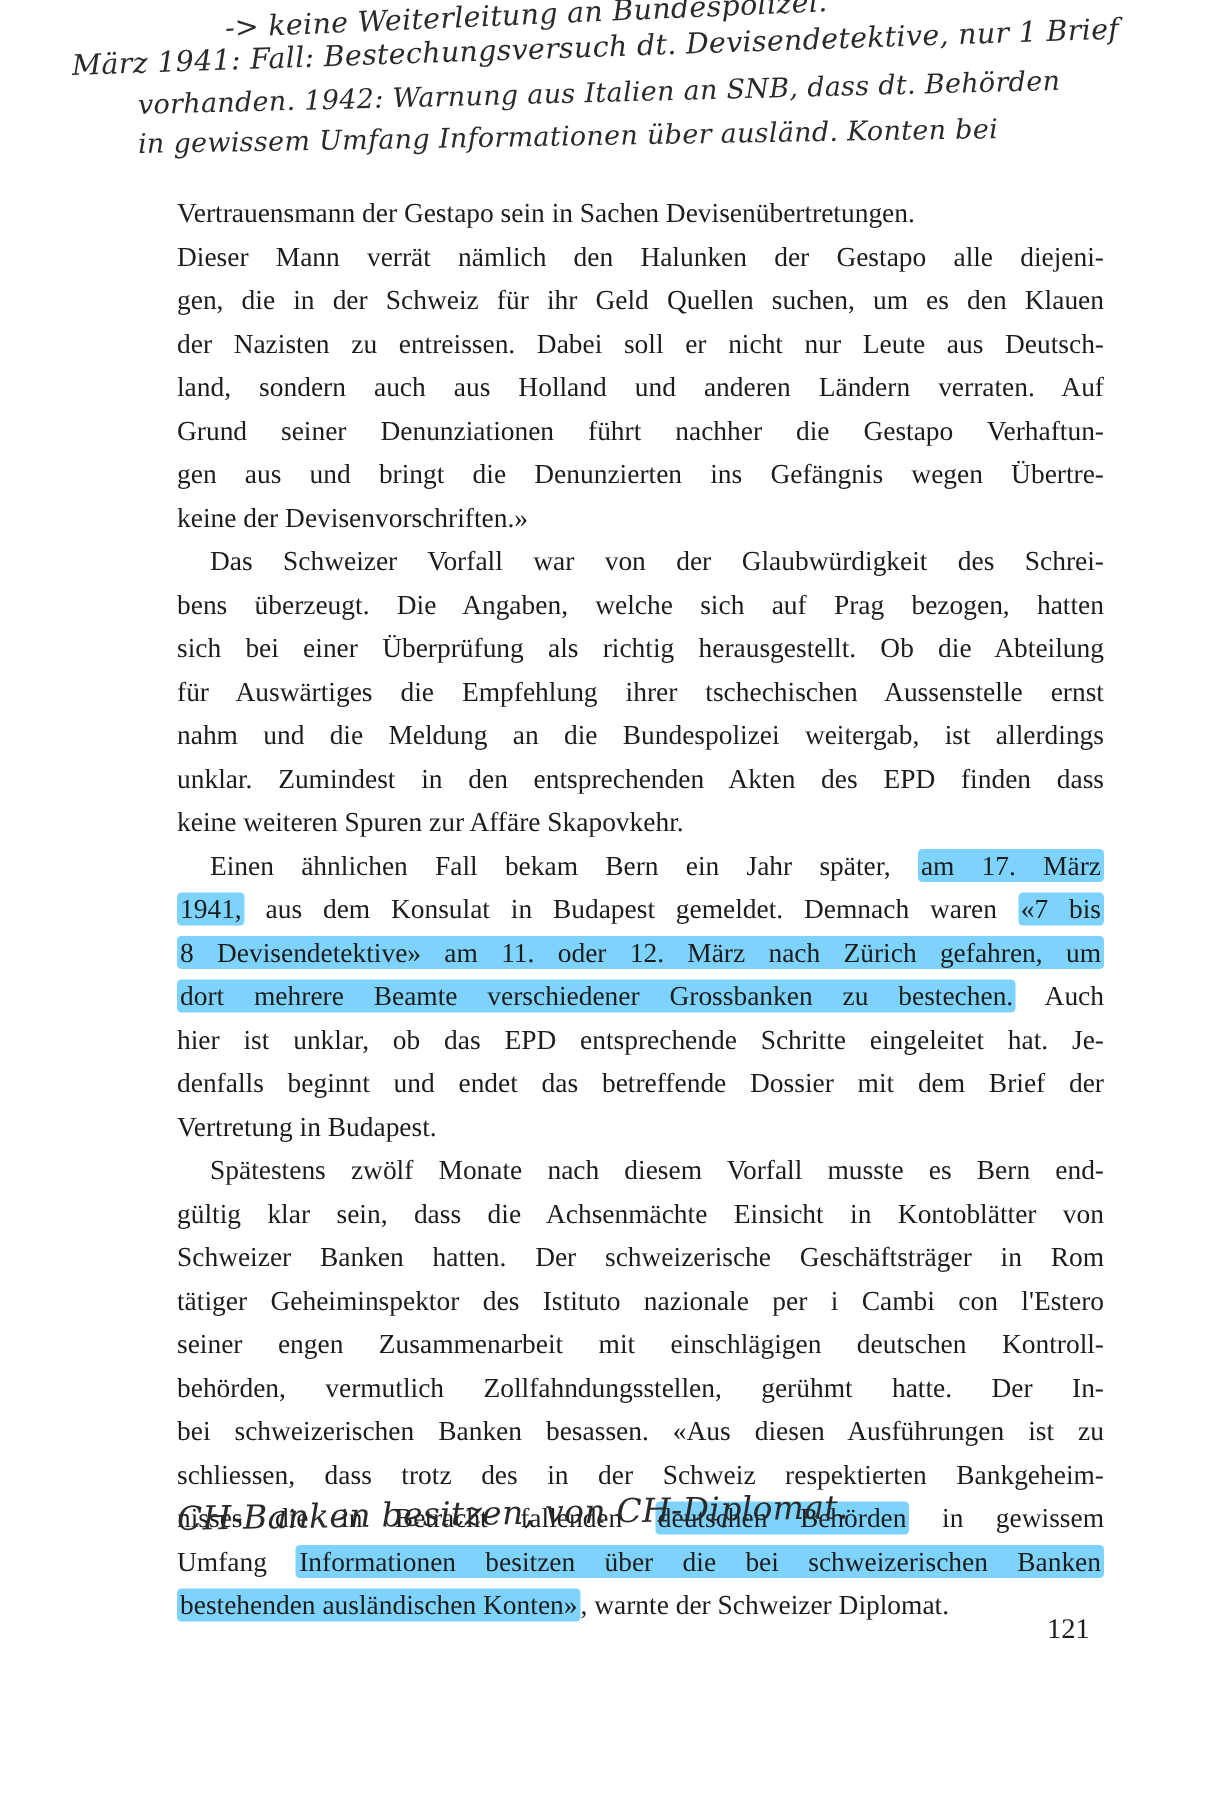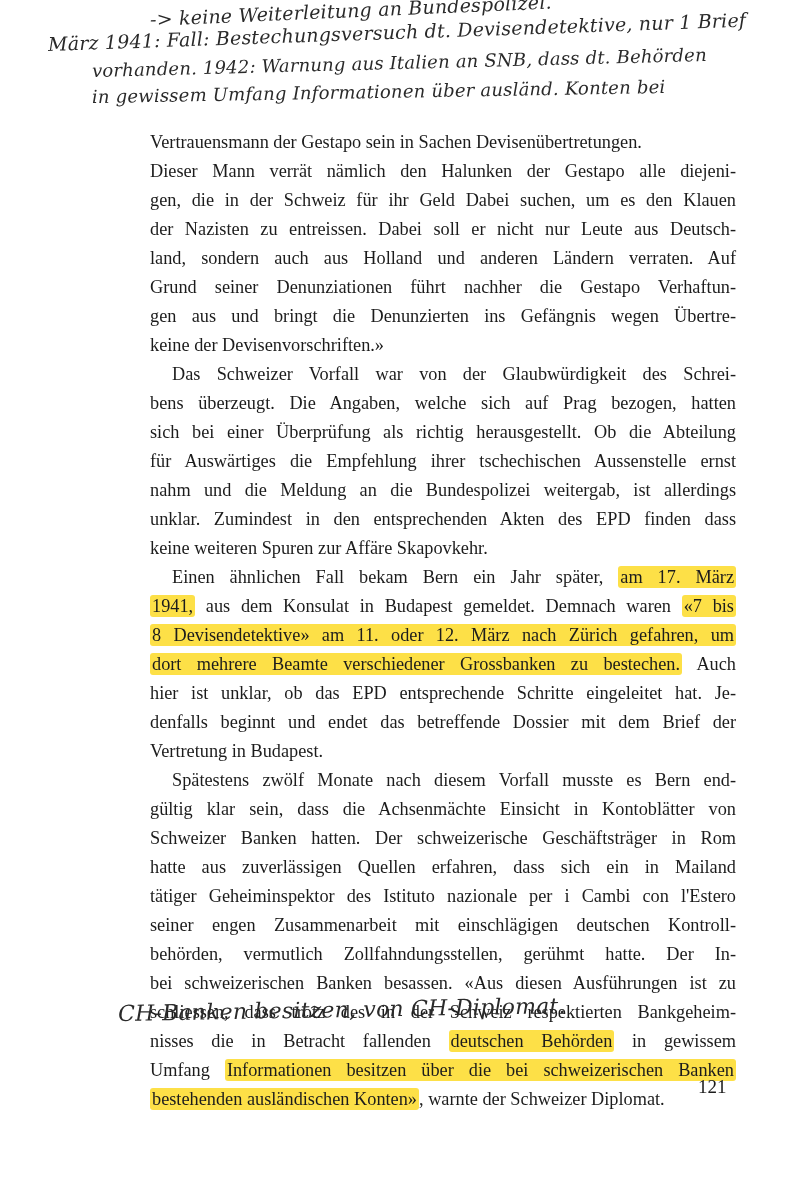--- a/index.html
+++ b/index.html
@@ -23,24 +23,24 @@
   .text {
     position: absolute;
     left: 118px;
     top: 128px;
     width: 618px;
     font-family: "Liberation Serif", serif;
     font-size: 18.3px;
     line-height: 29px;
     color: #1c1c1c;
   }
-  .line { display: block; height: 29px; white-space: nowrap; text-align: justify; text-align-last: justify; margin-left: 32px; }
+  .line { display: block; height: 29px; white-space: nowrap; text-align: justify; text-align-last: justify; }
   .line.last { text-align-last: left; }
   .line.indent { padding-left: 22px; }
-  .hl { background: #fde047; border-radius: 3px; padding: 1px 2px; }
+  .hl { background: #7dd3fc; border-radius: 3px; padding: 1px 2px; }
 
   .page-number {
     position: absolute;
     left: 698px;
     top: 1076px;
     font-family: "Liberation Serif", serif;
     font-size: 19px;
     color: #1c1c1c;
   }
 </style>
@@ -50,21 +50,21 @@
 <div class="page">
 
   <div class="hand l1">-&gt; keine Weiterleitung an Bundespolizei.</div>
   <div class="hand l2">März 1941: Fall: Bestechungsversuch dt. Devisendetektive, nur 1 Brief</div>
   <div class="hand l3">vorhanden. 1942: Warnung aus Italien an SNB, dass dt. Behörden</div>
   <div class="hand l4">in gewissem Umfang Informationen über ausländ. Konten bei</div>
 
   <div class="text" id="body-text">
       <span class="line last">Vertrauensmann der Gestapo sein in Sachen Devisenübertretungen.</span>
       <span class="line">Dieser Mann verrät nämlich den Halunken der Gestapo alle diejeni-</span>
-      <span class="line">gen, die in der Schweiz für ihr Geld Dabei suchen, um es den Klauen</span>
+      <span class="line">gen, die in der Schweiz für ihr Geld Quellen suchen, um es den Klauen</span>
       <span class="line">der Nazisten zu entreissen. Dabei soll er nicht nur Leute aus Deutsch-</span>
       <span class="line">land, sondern auch aus Holland und anderen Ländern verraten. Auf</span>
       <span class="line">Grund seiner Denunziationen führt nachher die Gestapo Verhaftun-</span>
       <span class="line">gen aus und bringt die Denunzierten ins Gefängnis wegen Übertre-</span>
       <span class="line last">keine der Devisenvorschriften.»</span>
       <span class="line indent">Das Schweizer Vorfall war von der Glaubwürdigkeit des Schrei-</span>
       <span class="line">bens überzeugt. Die Angaben, welche sich auf Prag bezogen, hatten</span>
       <span class="line">sich bei einer Überprüfung als  richtig herausgestellt. Ob die Abteilung</span>
       <span class="line">für Auswärtiges die Empfehlung ihrer tschechischen Aussenstelle ernst</span>
       <span class="line">nahm und die Meldung an die Bundespolizei weitergab, ist allerdings</span>
@@ -73,21 +73,20 @@
       <span class="line indent"><span>Einen ähnlichen Fall bekam Bern ein Jahr später, </span><span class="hl">am 17. März</span></span>
       <span class="line"><span class="hl">1941,</span><span> aus dem Konsulat in Budapest gemeldet. Demnach waren </span><span class="hl">«7 bis</span></span>
       <span class="line"><span class="hl">8 Devisendetektive» am 11. oder 12. März nach Zürich gefahren, um</span></span>
       <span class="line"><span class="hl">dort mehrere Beamte verschiedener Grossbanken zu bestechen.</span><span> Auch</span></span>
       <span class="line">hier ist unklar, ob das EPD entsprechende Schritte eingeleitet hat. Je-</span>
       <span class="line">denfalls beginnt und endet das betreffende Dossier mit dem Brief der</span>
       <span class="line last">Vertretung in Budapest.</span>
       <span class="line indent">Spätestens zwölf Monate nach diesem Vorfall musste es Bern end-</span>
       <span class="line">gültig klar sein, dass die Achsenmächte Einsicht in Kontoblätter von</span>
       <span class="line">Schweizer Banken hatten. Der schweizerische Geschäftsträger in Rom</span>
-      <span class="line">hatte aus zuverlässigen Quellen erfahren, dass sich ein in Mailand</span>
       <span class="line">tätiger Geheiminspektor des Istituto nazionale per i Cambi con l'Estero</span>
       <span class="line">seiner engen Zusammenarbeit mit einschlägigen deutschen Kontroll-</span>
       <span class="line">behörden, vermutlich Zollfahndungsstellen, gerühmt hatte. Der In-</span>
       <span class="line">bei schweizerischen Banken besassen. «Aus diesen Ausführungen ist zu</span>
       <span class="line">schliessen, dass trotz des in der Schweiz respektierten Bankgeheim-</span>
       <span class="line"><span>nisses die in Betracht fallenden </span><span class="hl">deutschen Behörden</span><span> in gewissem</span></span>
       <span class="line"><span>Umfang </span><span class="hl">Informationen besitzen über die bei schweizerischen Banken</span></span>
       <span class="line last"><span class="hl">bestehenden ausländischen Konten»</span><span>, warnte der Schweizer Diplomat.</span></span>
     </div>
 

